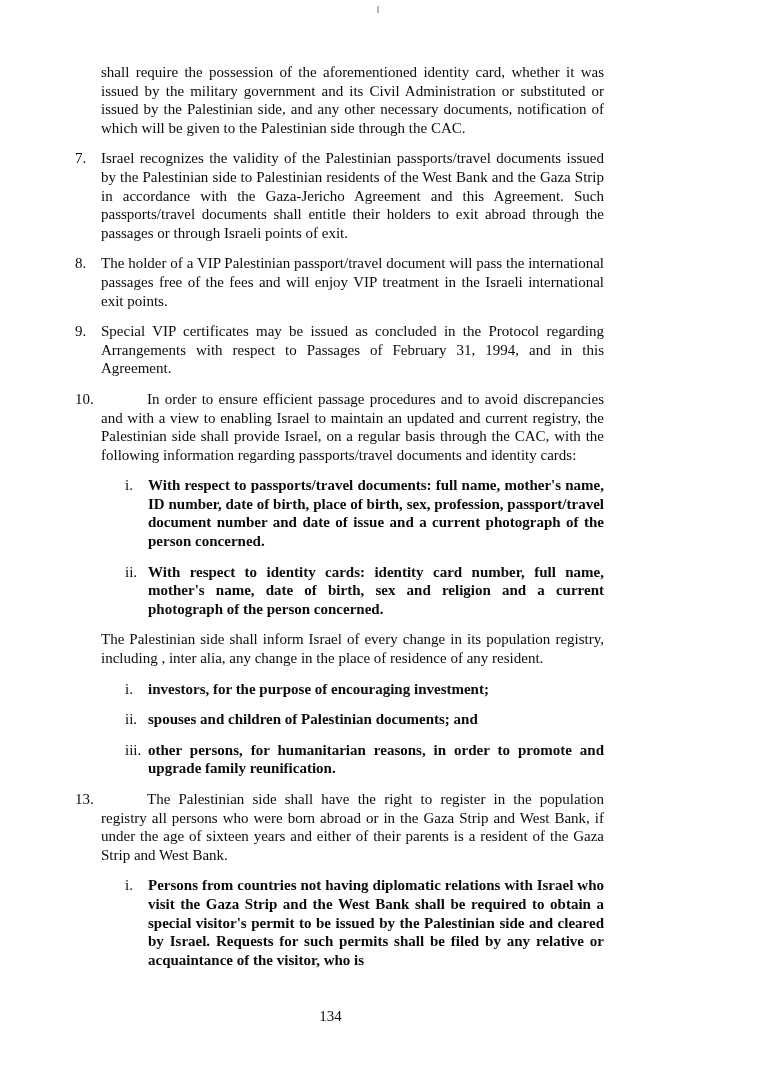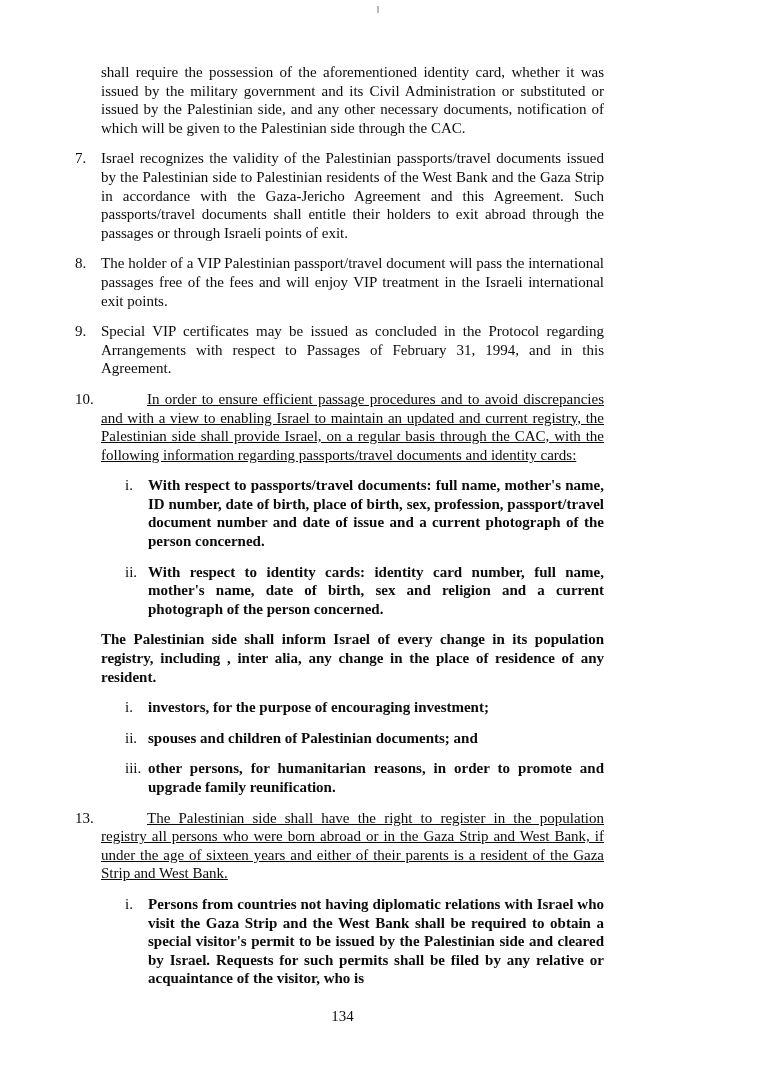--- a/index.html
+++ b/index.html
@@ -14,30 +14,30 @@
     line-height: 1.24;
     padding: 63px 57px 0 75px;
     position: relative;
     overflow: hidden;
   }
   p { margin: 0; text-align: justify; }
   .intro { margin-left: 26px; }
   .item { display: flex; margin-top: 12px; }
   .num { width: 26px; flex: 0 0 26px; }
   .itext { flex: 1; }
-  .lead-indent { text-indent: 46px; text-decoration: underline; }
+  .lead-indent { text-indent: 46px; }
   .subs { margin-left: 50px; }
   .sub { display: flex; margin-top: 12px; }
   .snum { width: 23px; flex: 0 0 23px; }
   .stext { flex: 1; font-weight: bold; }
-  .closing { margin-left: 26px; margin-top: 12px; font-weight: bold; }
+  .closing { margin-left: 26px; margin-top: 12px; }
   .page-number {
     position: absolute;
     bottom: 52px;
-    left: 12px;
+    left: 0;
     width: 100%;
     text-align: center;
   }
   .scan-artifact {
     position: absolute;
     top: 6px;
     left: 377px;
     width: 2px;
     height: 7px;
     background: #b9b9b9;

